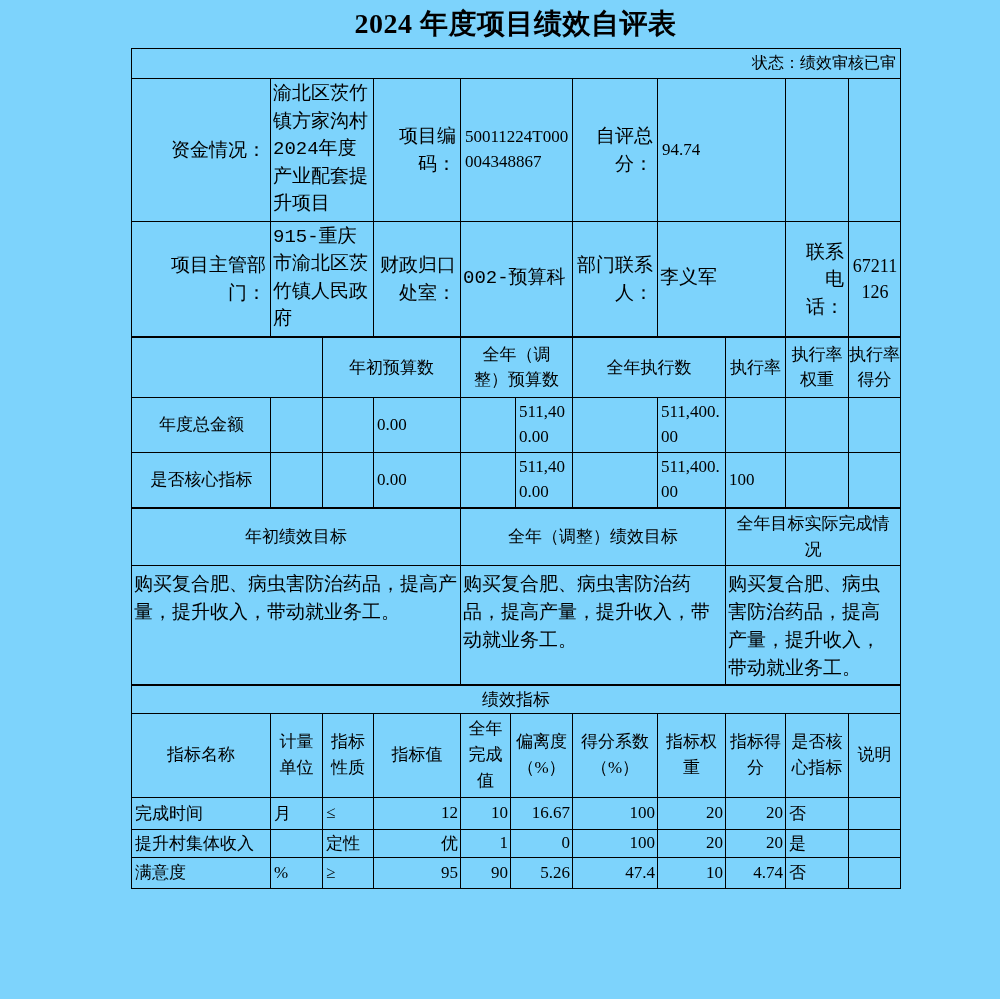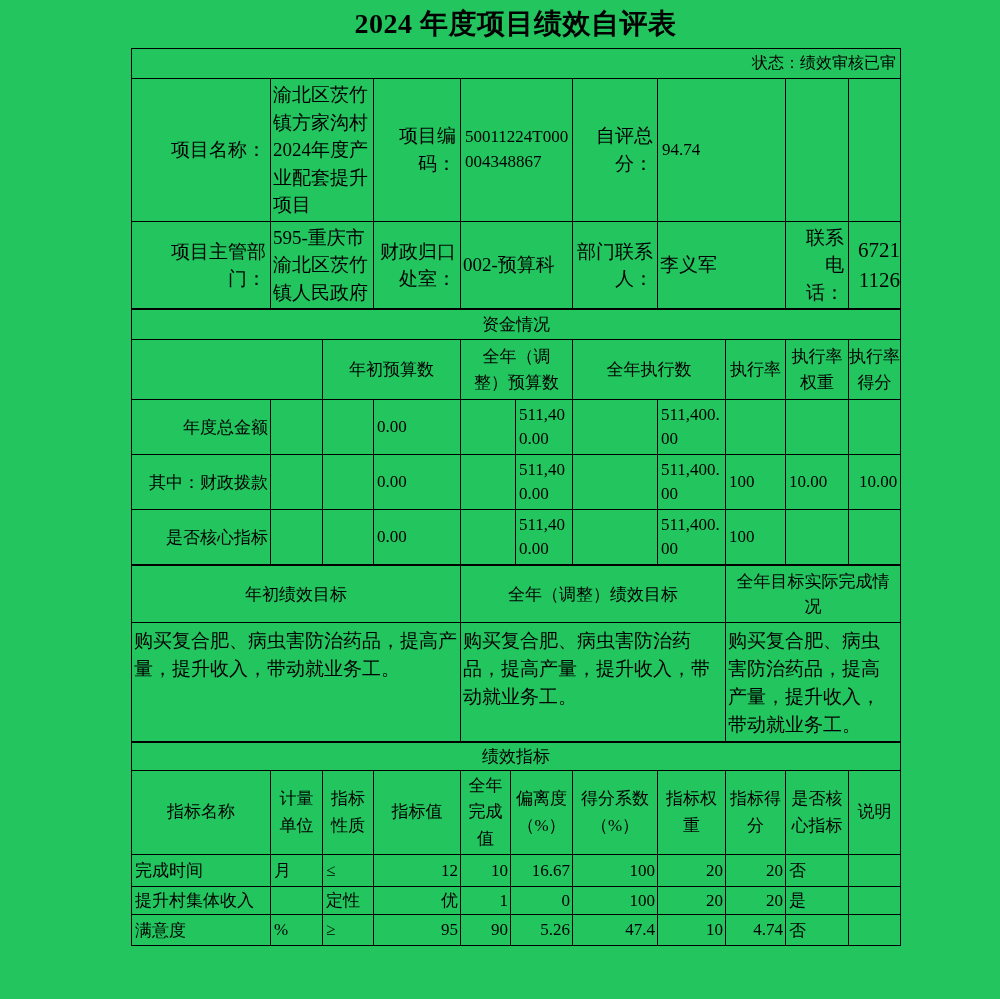--- a/index.html
+++ b/index.html
@@ -1,38 +1,38 @@
 <!DOCTYPE html>
 <html><head>
 <meta charset="utf-8">
 <style>
   * { margin:0; padding:0; box-sizing:border-box; }
   html,body { background:#fff; }
   body { width:1000px; height:999px; overflow:hidden; position:relative;
          font-family:"Liberation Serif","DejaVu Serif",serif; color:#000; }
-  .page { position:absolute; top:0; left:0; width:1000px; height:999px; overflow:hidden; background:#22c55e; }
+  .page { position:absolute; top:0; left:0; width:1000px; height:999px; overflow:hidden; background:#7dd3fc; }
   .doc-title { position:absolute; top:5px; left:131px; width:769px; text-align:center;
                font-size:28px; font-weight:bold; letter-spacing:0.5px; }
   .doc { position:absolute; top:48px; left:131px; width:769px; }
   table { border-collapse:collapse; table-layout:fixed; width:769px;padding-left:16px; }
   td, th { border:1px solid #000; font-weight:normal; vertical-align:middle;
            overflow:hidden; }
   
   .status-cell { font-size:16px; text-align:right; padding:2px 4px; }
   
   .lbl  { font-size:19px; text-align:right; padding:2px 4px; line-height:1.45; }
-  .val  { font-size:19px; text-align:left;  padding:2px 2px; line-height:1.45; }
+  .val  { font-size:19px; text-align:left;  padding:2px 2px; line-height:1.45;font-family:Liberation Mono, monospace; }
   .val17 { font-size:17px; text-align:left; padding:2px 2px 2px 4px; line-height:1.45; word-break:break-all; }
-  .valphone { font-size:21px; text-align:right; padding:2px 0 2px 1px; line-height:1.45; word-break:break-all; }
+  .valphone { font-size:18px; text-align:center; padding:2px 0 2px 1px; line-height:1.45; word-break:break-all; }
   
   .section { font-size:17px; text-align:center; padding:2px; }
   
   .fh { font-size:17px; text-align:center; padding:2px 4px; line-height:1.5; }
   .fh-score { padding:2px 0; }
-  .fd-lbl { font-size:17px; text-align:right; padding:2px 2px 2px 3px;margin-left:23px; }
+  .fd-lbl { font-size:17px; text-align:center; padding:2px 2px 2px 3px;margin-left:23px; }
   .fd-val { font-size:17px; text-align:left; padding:2px 2px 2px 3px; line-height:1.45; word-break:break-all; }
   .fd-right { font-size:17px; text-align:right; padding:2px 3px 2px 2px; }
   
   .gh { font-size:17px; text-align:center; padding:2px 4px; line-height:1.5; }
   .gc { font-size:19px; text-align:left; vertical-align:top; padding:4px 2px 2px 2px; line-height:1.47; }
   
   .ih { font-size:17px; text-align:center; padding:2px 1px; line-height:1.55; }
   .id-l { font-size:17px; text-align:left; padding:1px 1px 1px 3px; }
   .id-r { font-size:17px; text-align:right; padding:1px 2px 1px 1px; }
 </style>
@@ -52,32 +52,32 @@
         <col style="width:85px">
           <col style="width:128px">
           <col style="width:63px">
           <col style="width:52px">
       </colgroup>
       <tbody>
           <tr style="height:30px">
         <td colspan="8" class="status-cell">状态：绩效审核已审</td>
       </tr>
       <tr style="height:137px">
-        <td class="lbl">项目名称：</td>
+        <td class="lbl">资金情况：</td>
         <td class="val">渝北区茨竹镇方家沟村2024年度产业配套提升项目</td>
         <td class="lbl">项目编码：</td>
         <td class="val17">50011224T000004348867</td>
         <td class="lbl">自评总分：</td>
         <td class="val17">94.74</td>
         <td class="val"></td>
         <td class="val"></td>
       </tr>
       <tr style="height:80px">
         <td class="lbl">项目主管部门：</td>
-        <td class="val">595-重庆市渝北区茨竹镇人民政府</td>
+        <td class="val">915-重庆市渝北区茨竹镇人民政府</td>
         <td class="lbl">财政归口处室：</td>
         <td class="val">002-预算科</td>
         <td class="lbl">部门联系人：</td>
         <td class="val">李义军</td>
         <td class="lbl">联系电话：</td>
         <td class="valphone">67211126</td>
       </tr>
     </tbody>
       </table>
 
@@ -89,23 +89,20 @@
           <col style="width:87px">
         <col style="width:55px">
           <col style="width:57px">
           <col style="width:85px">
           <col style="width:68px">
         <col style="width:60px">
           <col style="width:63px">
           <col style="width:52px">
       </colgroup>
       <tbody>
-          <tr style="height:30px">
-        <td colspan="11" class="section">资金情况</td>
-      </tr>
       <tr style="height:60px">
         <th colspan="2" class="fh"></th>
         <th colspan="2" class="fh">年初预算数</th>
         <th colspan="2" class="fh" style="padding:2px 6px">全年（调整）预算数</th>
         <th colspan="2" class="fh">全年执行数</th>
         <th class="fh" style="padding:2px 1px">执行率</th>
         <th class="fh" style="padding:2px 2px">执行率权重</th>
         <th class="fh fh-score">执行率得分</th>
       </tr>
       <tr style="height:55px">
@@ -113,33 +110,20 @@
         <td></td>
         <td></td>
         <td class="fd-val">0.00</td>
         <td></td>
         <td class="fd-val">511,400.00</td>
         <td></td>
         <td class="fd-val">511,400.00</td>
         <td class="fd-val"></td>
         <td class="fd-val"></td>
         <td class="fd-right"></td>
-      </tr>
-      <tr style="height:55px">
-        <td class="fd-lbl">其中：财政拨款</td>
-        <td></td>
-        <td></td>
-        <td class="fd-val">0.00</td>
-        <td></td>
-        <td class="fd-val">511,400.00</td>
-        <td></td>
-        <td class="fd-val">511,400.00</td>
-        <td class="fd-val">100</td>
-        <td class="fd-val">10.00</td>
-        <td class="fd-right">10.00</td>
       </tr>
       <tr style="height:55px">
         <td class="fd-lbl">是否核心指标</td>
         <td></td>
         <td></td>
         <td class="fd-val">0.00</td>
         <td></td>
         <td class="fd-val">511,400.00</td>
         <td></td>
         <td class="fd-val">511,400.00</td>

